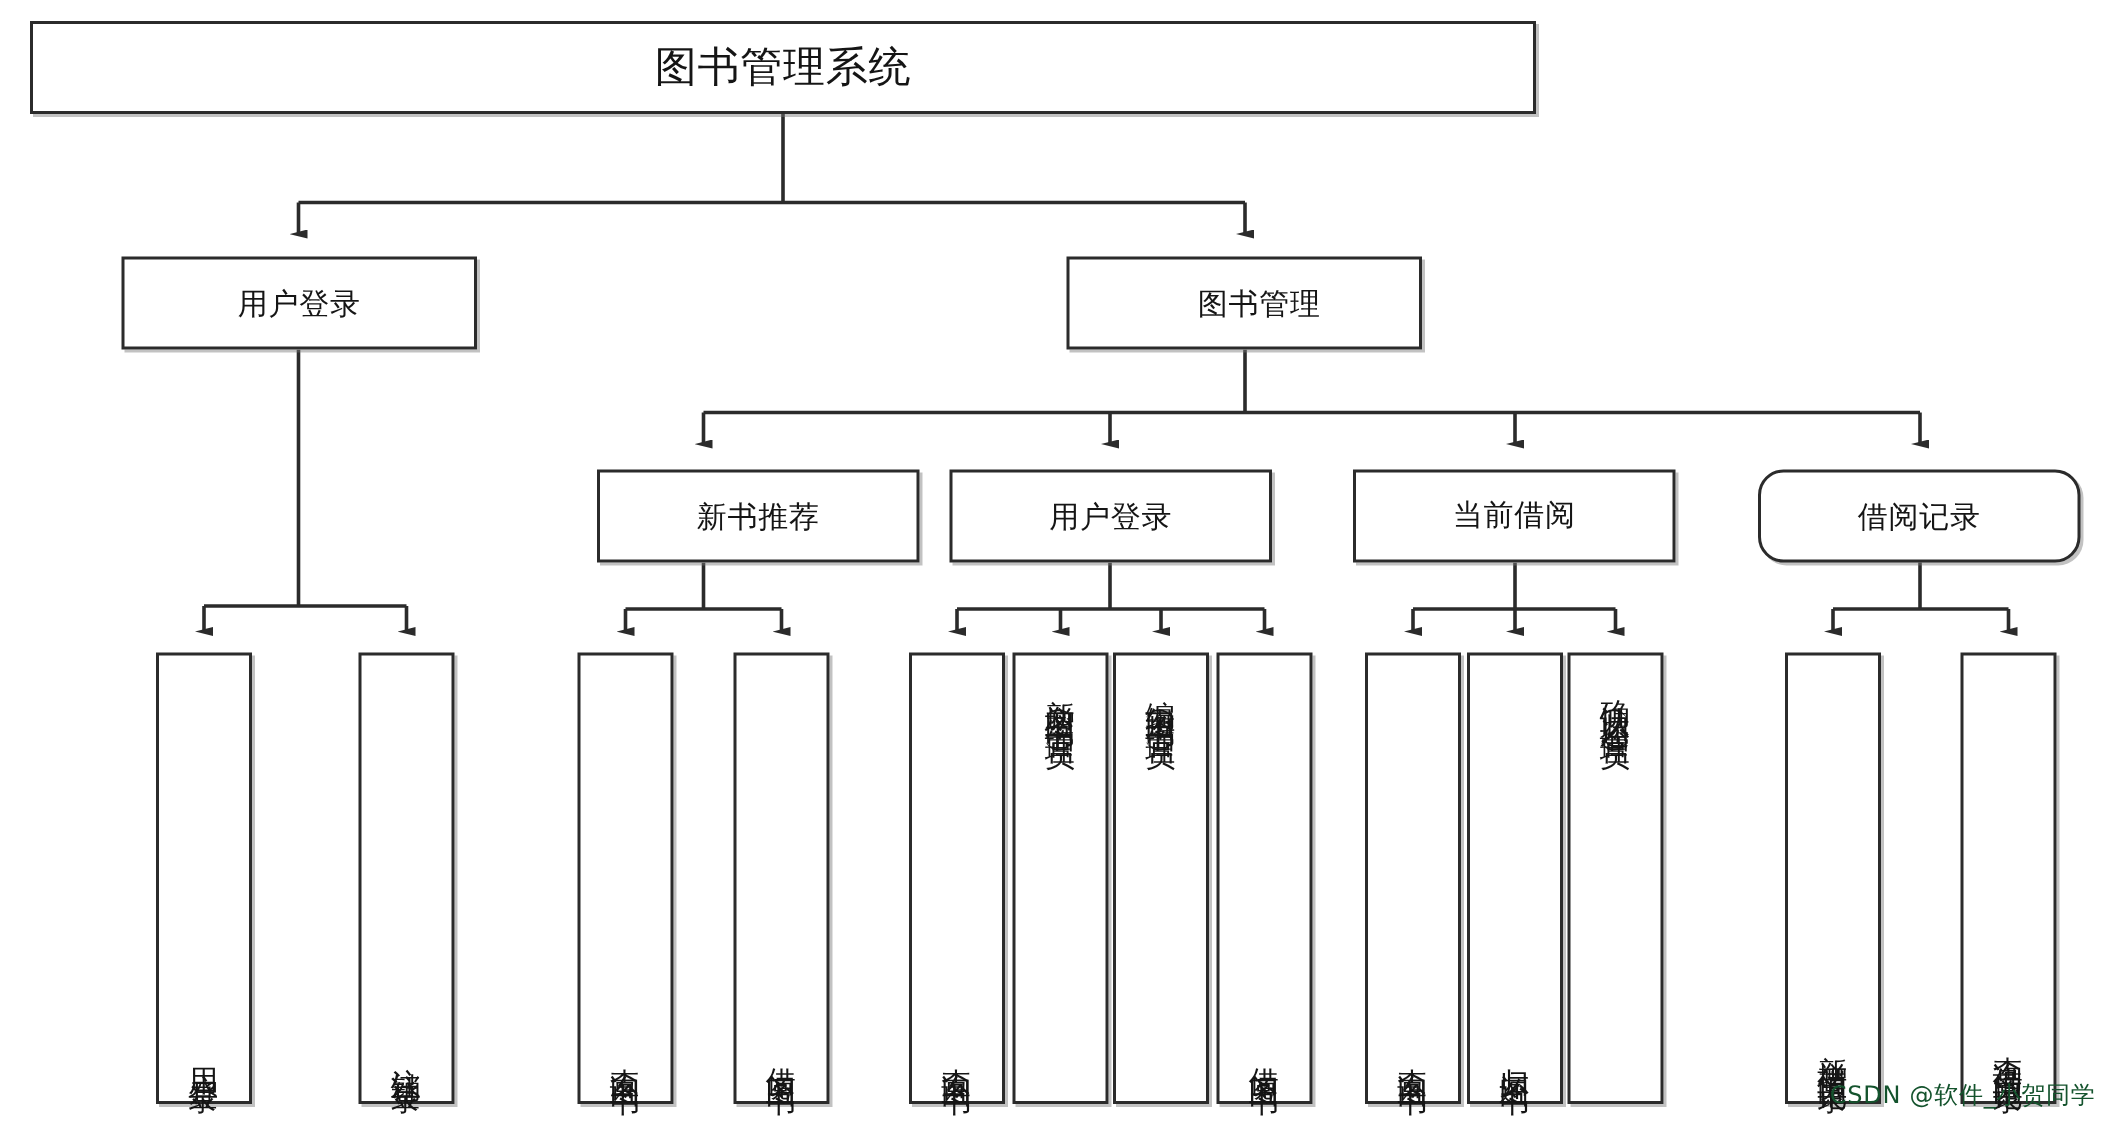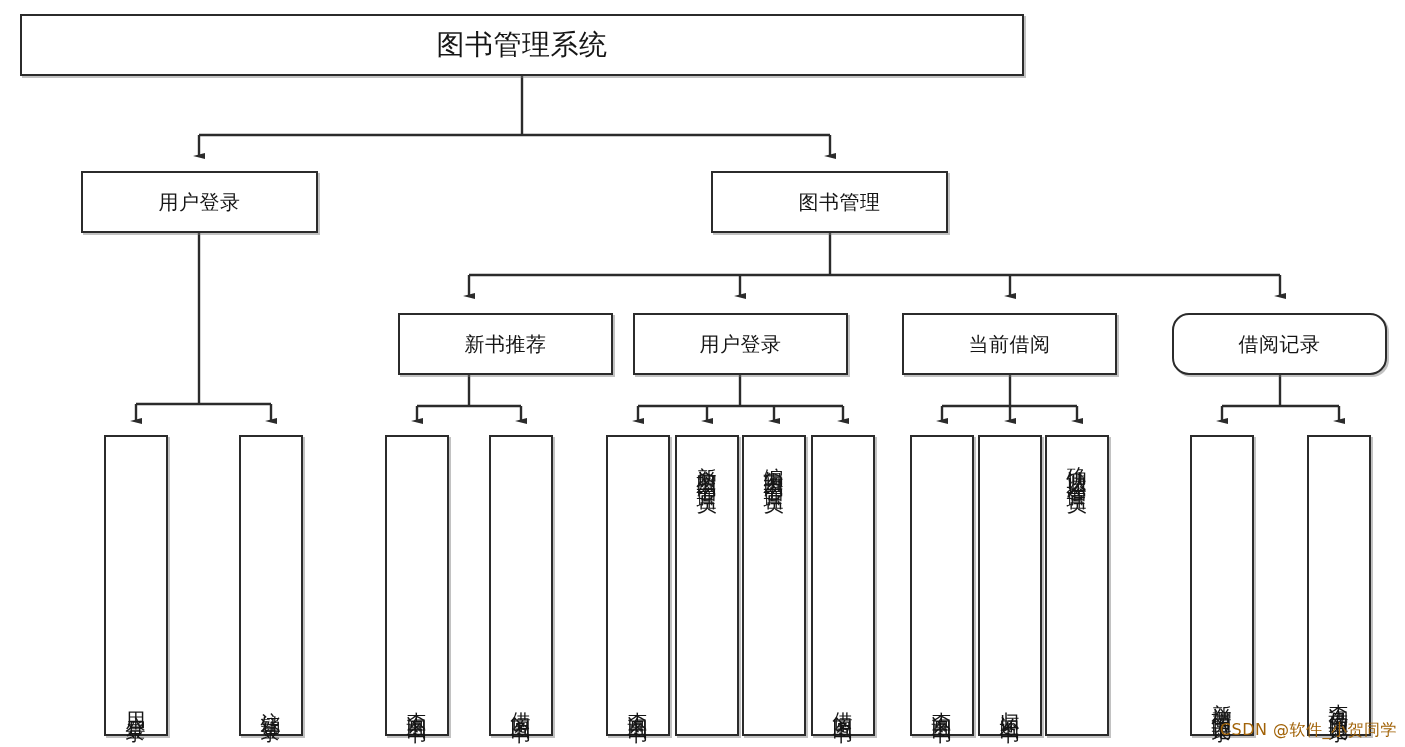--- a/index.html
+++ b/index.html
@@ -63,21 +63,21 @@
     font-size: 20px;
     letter-spacing: 4px;
     line-height: 1;
     white-space: nowrap;
   }
   #watermark {
     position: absolute;
     right: 8px;
     bottom: 6px;
     font-size: 16px;
-    color: #a16207;
+    color: #14532d;
     letter-spacing: 0.5px;
     white-space: nowrap;
   }
 </style>
 </head>
 <body>
 
 <div id="canvas">
 
   <svg class="wires" viewBox="0 0 1405 747">

